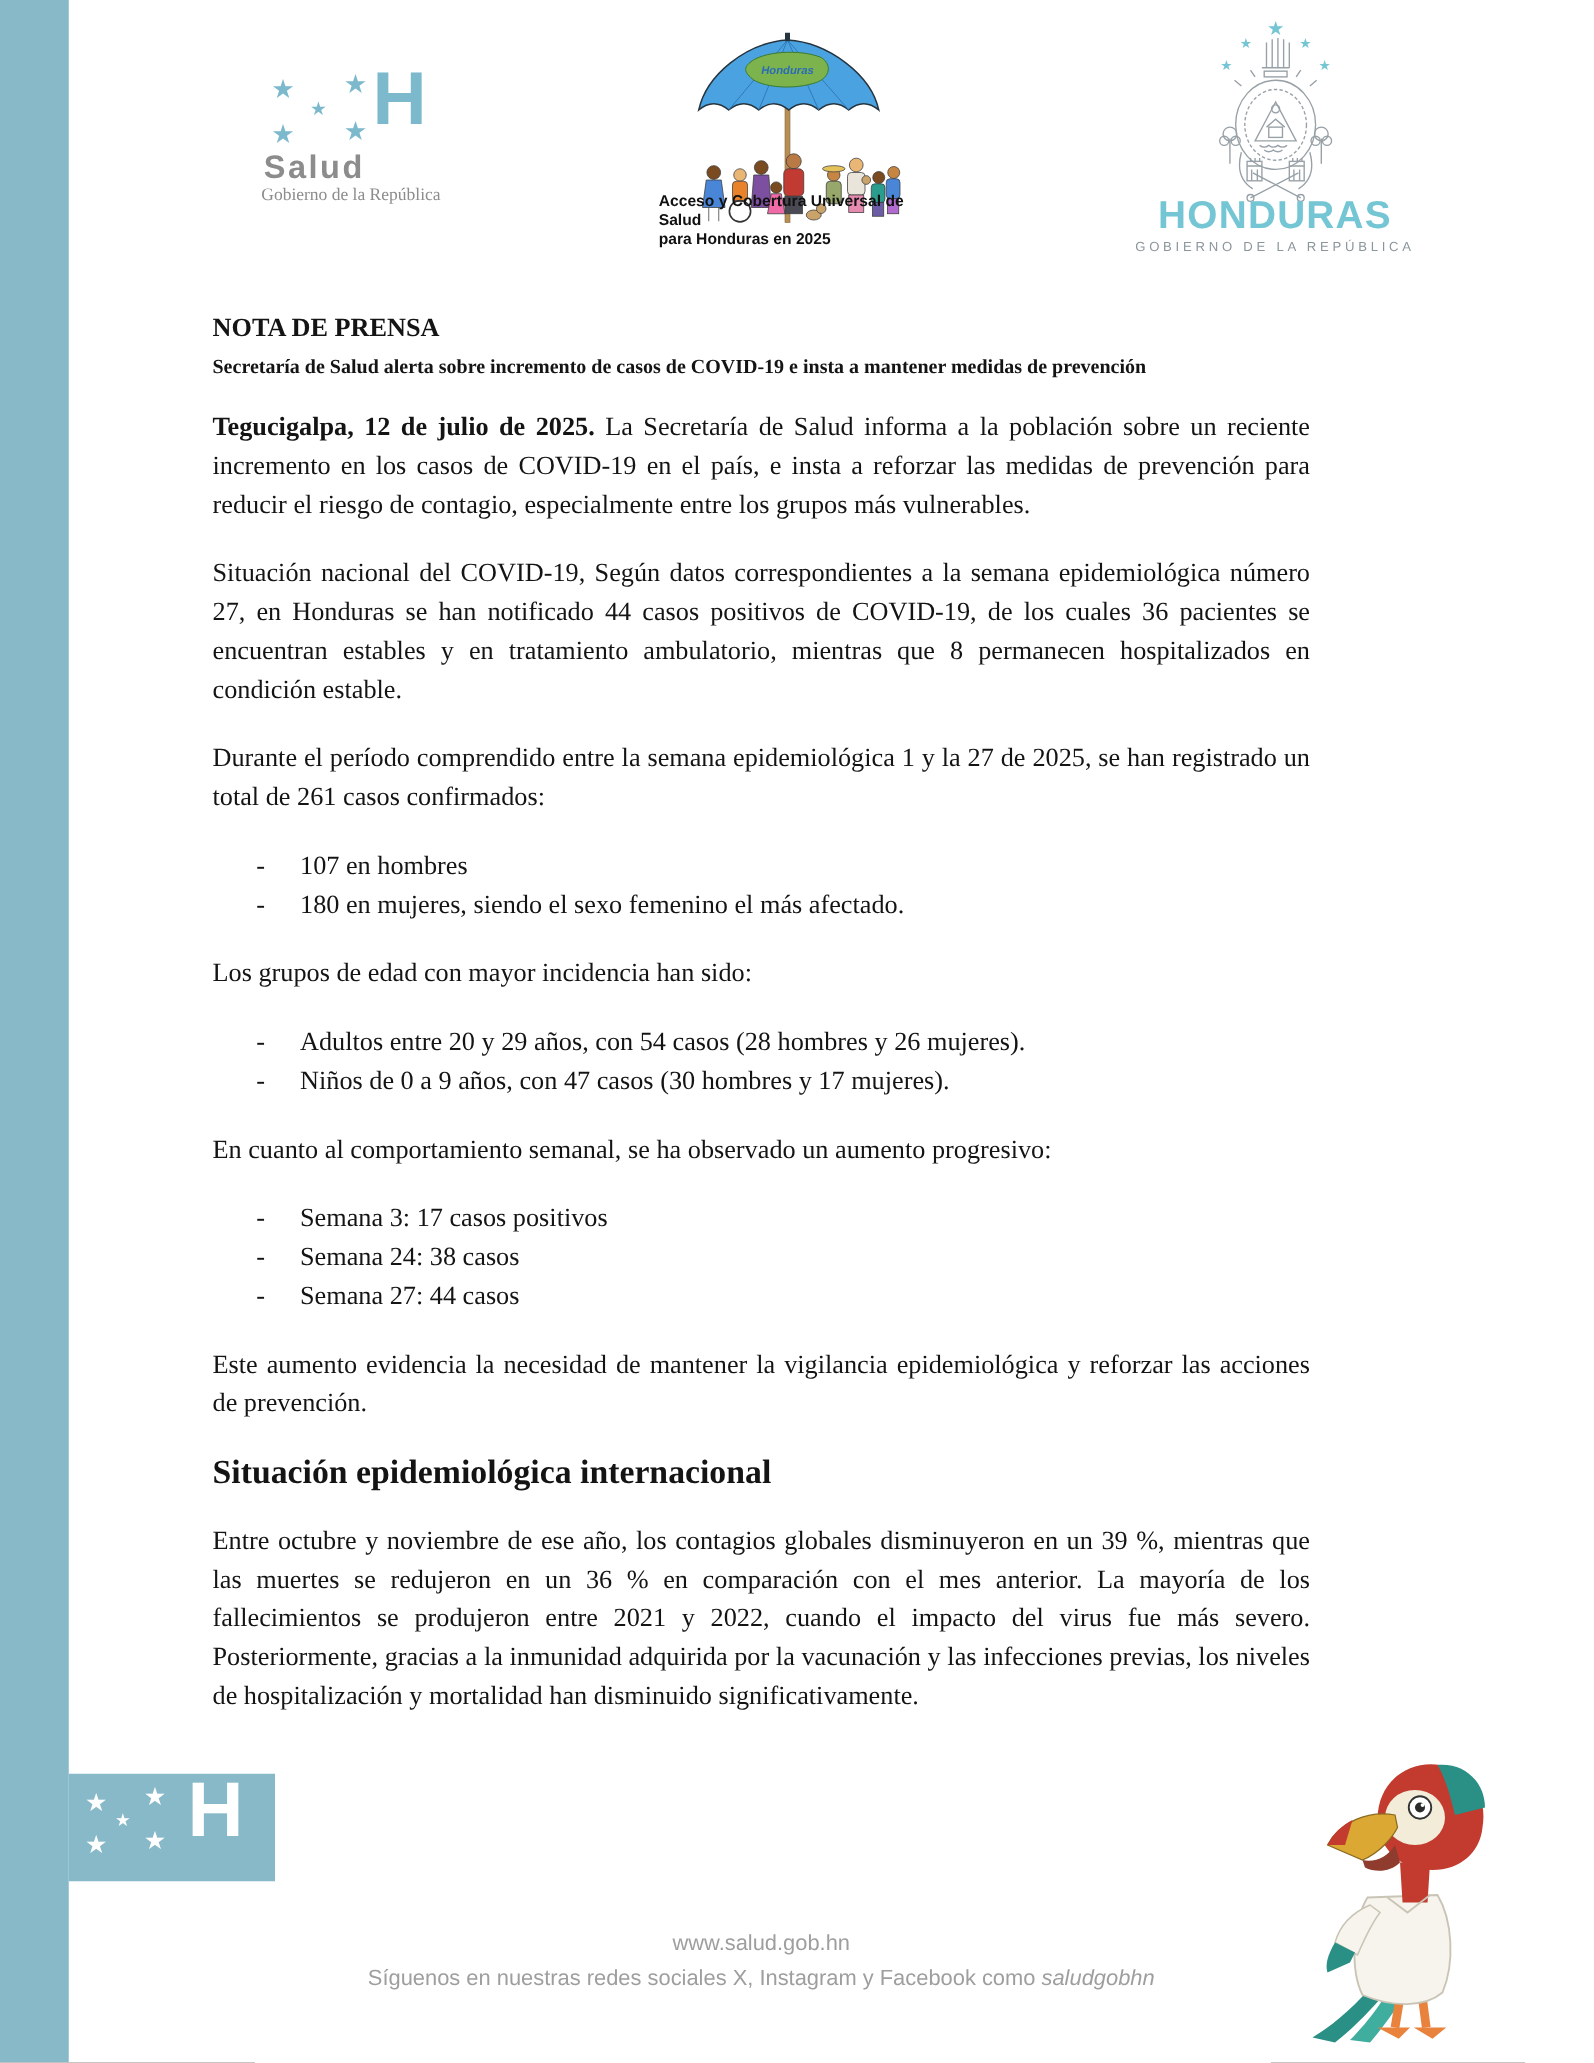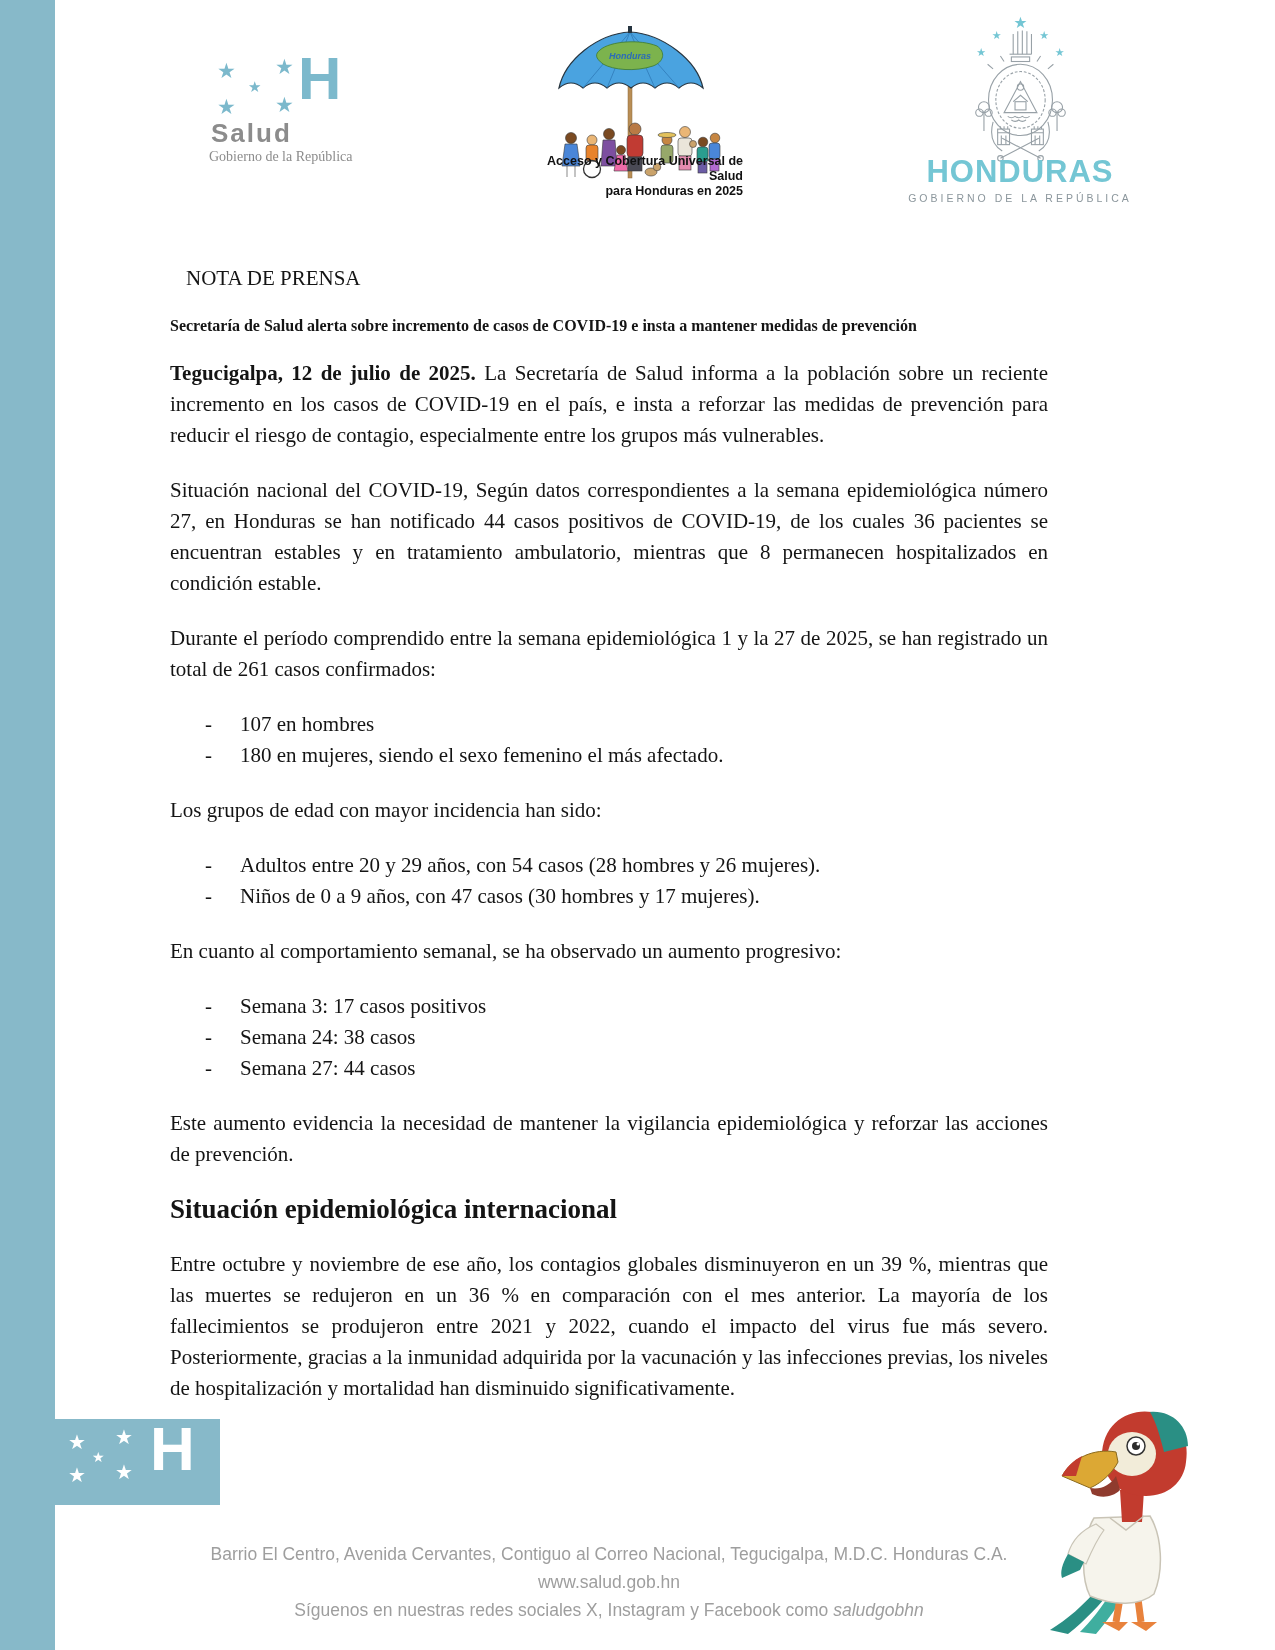--- a/index.html
+++ b/index.html
@@ -20,38 +20,38 @@
   .salud-logo .s3 { left:43px;  top:25px; font-size:15px; }
   .salud-logo .s4 { left:12px;  top:42px; }
   .salud-logo .s5 { left:70px;  top:40px; }
   .salud-h { position:absolute; left:93px; top:-6px; font-family:"Liberation Sans", sans-serif;
              font-weight:bold; font-size:60px; color:#7cb9cc; line-height:1; }
   .salud-name { position:absolute; left:6px; top:63px; font-family:"Liberation Sans", sans-serif;
                 font-weight:bold; font-size:26px; letter-spacing:2px; color:#8c8c8c; }
   .salud-sub  { position:absolute; left:4px; top:94px; font-size:14px; color:#8c8c8c; }
 
   .umbrella-logo { position:absolute; left:545px; top:26px; width:180px; height:165px; }
-  .umbrella-caption { position:absolute; left:-18px; top:128px; width:216px; text-align:right;
+  .umbrella-caption { position:absolute; left:-18px; top:128px; width:216px; text-align:left;
                       font-family:"Liberation Sans", sans-serif; font-weight:bold;
                       font-size:12.5px; line-height:15px; color:#111; }
 
   .honduras-logo { position:absolute; left:905px; top:12px; width:230px; height:195px; }
   .honduras-arms { position:absolute; left:48px; top:2px; }
   .honduras-name { position:absolute; left:0; top:142px; width:230px; text-align:center;
                    font-family:"Liberation Sans", sans-serif; font-weight:bold;
                    font-size:31px; letter-spacing:1px; color:#74c6d4; }
   .honduras-sub  { position:absolute; left:0; top:180px; width:230px; text-align:center;
                    font-family:"Liberation Sans", sans-serif; font-size:10.5px;
                    letter-spacing:3px; color:#8b969c; }
 
   
   .doc { position:absolute; left:170px; top:247px; width:878px; z-index:2;
          font-size:21px; line-height:31px; text-align:justify; }
   .doc p  { margin:0 0 24px 0; }
-  .doc .kicker { margin:16px; }
+  .doc .kicker { margin:0;font-weight:bold; }
   .doc h1 { font-size:16px; line-height:32px; font-weight:bold; margin:0 0 16px 0; text-align:justify; }
   .doc h2 { font-size:27px; line-height:31px; font-weight:bold; margin:0 0 24px 0; text-align:left; }
   .doc ul { list-style:none; margin:0 0 24px 0; padding:0 0 0 35px; }
   .doc li { position:relative; padding-left:35px; }
   .doc li::before { content:"-"; position:absolute; left:0; top:0; }
 
   
   .bottom-block { position:absolute; left:55px; top:1419px; width:165px; height:86px;
                   background:#87b9c9; z-index:1; }
   .bottom-block .star { position:absolute; color:#ffffff; font-size:20px; line-height:1;
@@ -222,21 +222,20 @@
   <div class="bottom-block">
     <span class="star s1">★</span>
     <span class="star s2">★</span>
     <span class="star s3">★</span>
     <span class="star s4">★</span>
     <span class="star s5">★</span>
     <span class="h">H</span>
   </div>
 
   <div class="footer">
-    <div>Barrio El Centro, Avenida Cervantes, Contiguo al Correo Nacional, Tegucigalpa, M.D.C. Honduras C.A.</div>
     <div>www.salud.gob.hn</div>
     <div><span>Síguenos en nuestras redes sociales X, Instagram y Facebook como</span> <span class="handle">saludgobhn</span></div>
   </div>
 
   <svg class="mascot" width="185" height="268" viewBox="0 0 185 268">
 
     <path d="M70,215 C52,238 34,252 18,262 L36,266 C54,252 68,236 80,222 Z" fill="#2a8f84"></path>
     <path d="M80,222 C70,240 58,254 48,264 L64,266 C76,252 86,238 92,226 Z" fill="#3fae9f"></path>
 
     <path d="M88,230 L84,254 M106,231 L109,254" stroke="#e8823c" stroke-width="7" fill="none"></path>

